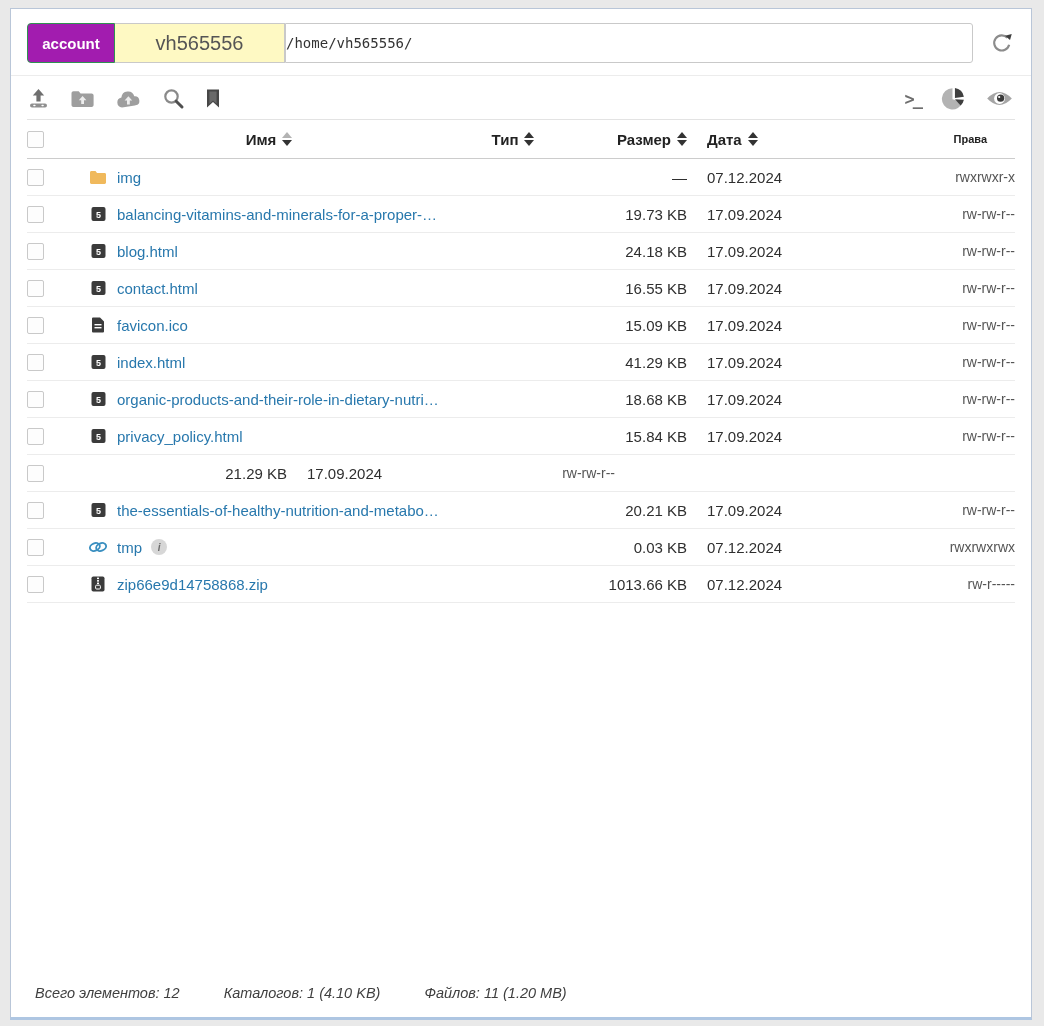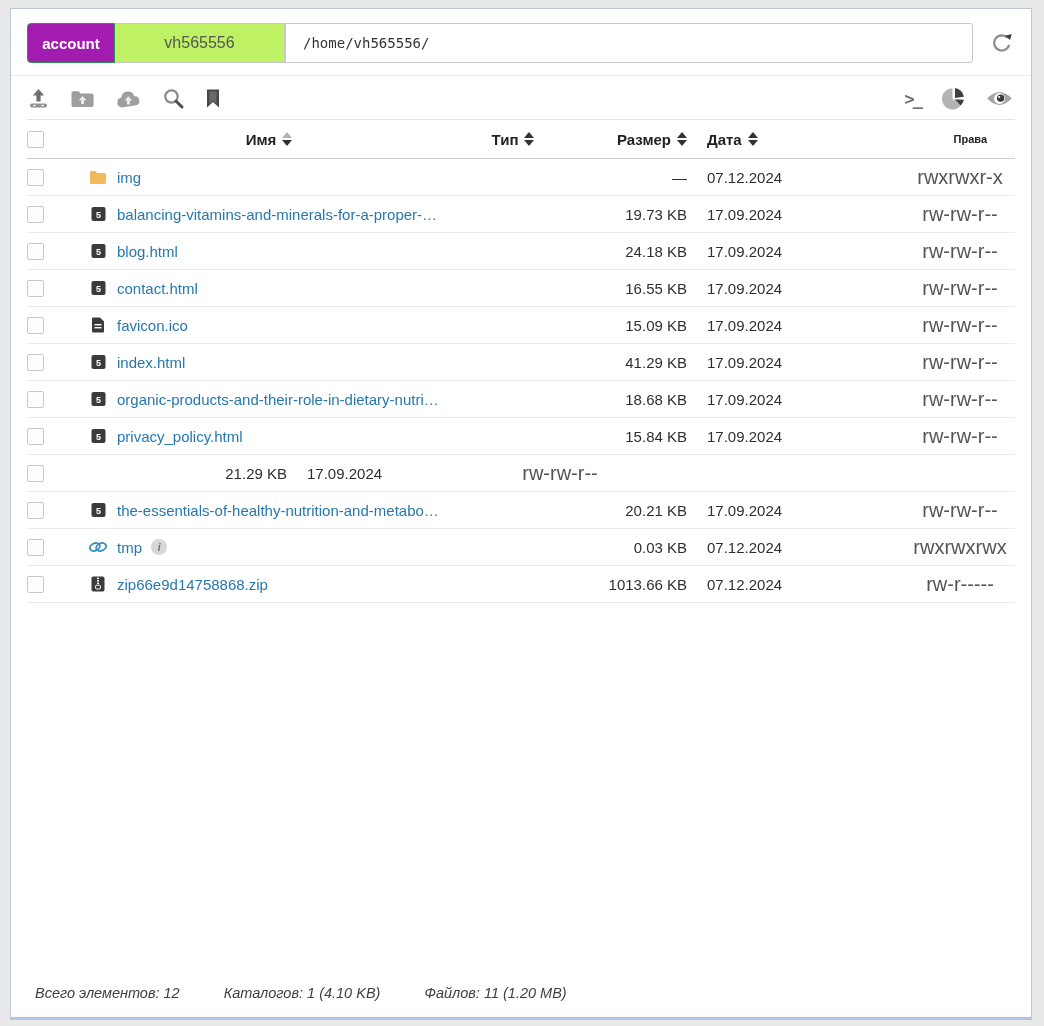--- a/index.html
+++ b/index.html
@@ -25,26 +25,26 @@
     padding:14px 16px 12px 16px;
     border-bottom:1px solid #ececec;
   }
   .input-group { display:flex; flex:1; height:40px; }
   .btn-account {
     width:88px; background:#a21caf; border:1px solid #2f9151;
     border-radius:4px 0 0 4px; color:#fff; font-weight:bold; font-size:15px;
     display:flex; align-items:center; justify-content:center; cursor:pointer;
   }
   .field-user {
-    width:170px; background:#bef264; border:1px solid #c9c9c9; border-left:none;
-    color:#555; font-size:16px; text-align:center; outline:none;
+    width:170px; background:#fef9c3; border:1px solid #c9c9c9; border-left:none;
+    color:#555; font-size:20px; text-align:center; outline:none;
   }
   .field-path {
     flex:1; background:#fff; border:1px solid #c9c9c9; border-left:1px solid #c9c9c9;
-    border-radius:0 3px 3px 0; padding:0 17px; outline:none;
+    border-radius:0 3px 3px 0; padding:0 0; outline:none;
     font-family:"DejaVu Sans Mono", monospace; font-size:14px; color:#333;
   }
   .refresh-btn { margin-left:16px; cursor:pointer; display:flex; align-items:center; }
 
   
   .toolbar {
     display:flex; align-items:center; justify-content:space-between;
     padding:10px 18px 8px 16px;
   }
   .tool-group { display:flex; align-items:center; gap:20px; }
@@ -65,21 +65,21 @@
   .col-check { width:42px; display:flex; align-items:center; }
   .cb {
     width:17px; height:17px; background:#fdfdfd; border:1px solid #c9c9c9;
     border-radius:2px; display:inline-block; cursor:pointer;
   }
   .col-name { width:400px; display:flex; align-items:center; gap:9px; padding-left:19px; overflow:hidden;text-align:right; }
   .col-name.hdr { justify-content:center; padding-left:0; cursor:pointer; }
   .col-type { width:88px; text-align:center; cursor:pointer; }
   .col-size { width:150px; text-align:right; padding-right:20px; }
   .col-date { width:168px; text-align:left; padding-right:20px; }
-  .col-perms { width:140px; text-align:center; padding-left:30px; font-size:20px; color:#555; }
+  .col-perms { width:140px; text-align:right; padding-left:30px; font-size:14px; color:#555; }
   .col-perms.hdr { text-align:right; padding-left:0; padding-right:28px; font-size:11px; color:#222; }
   .hdr-label { white-space:nowrap; }
   .hdr-flex { display:inline-flex; align-items:center; gap:6px; }
 
   .sort { display:inline-flex; flex-direction:column; gap:2px; }
   .sort i { display:block; width:0; height:0; border-left:5px solid transparent; border-right:5px solid transparent; }
   .sort .up { border-bottom:6px solid #333; }
   .sort .down { border-top:6px solid #333; }
   .sort.asc .up { border-bottom-color:#b3b3b3; }
 

